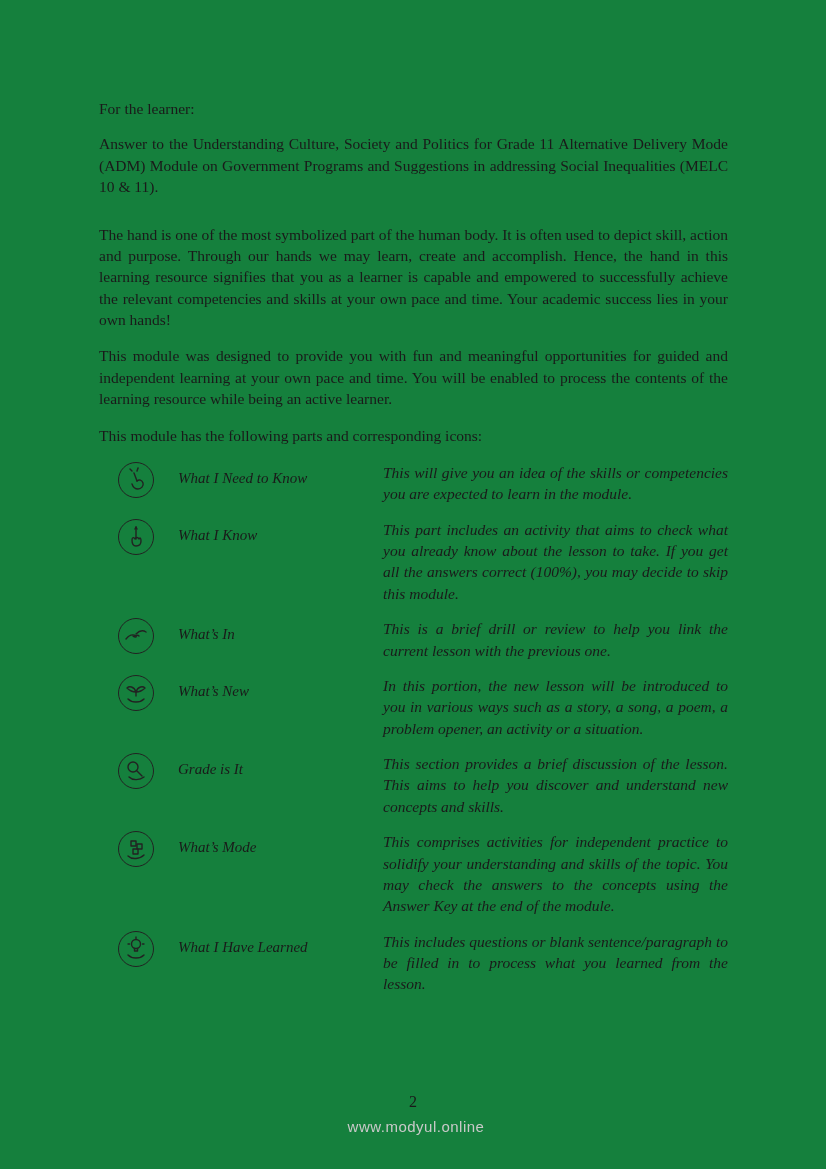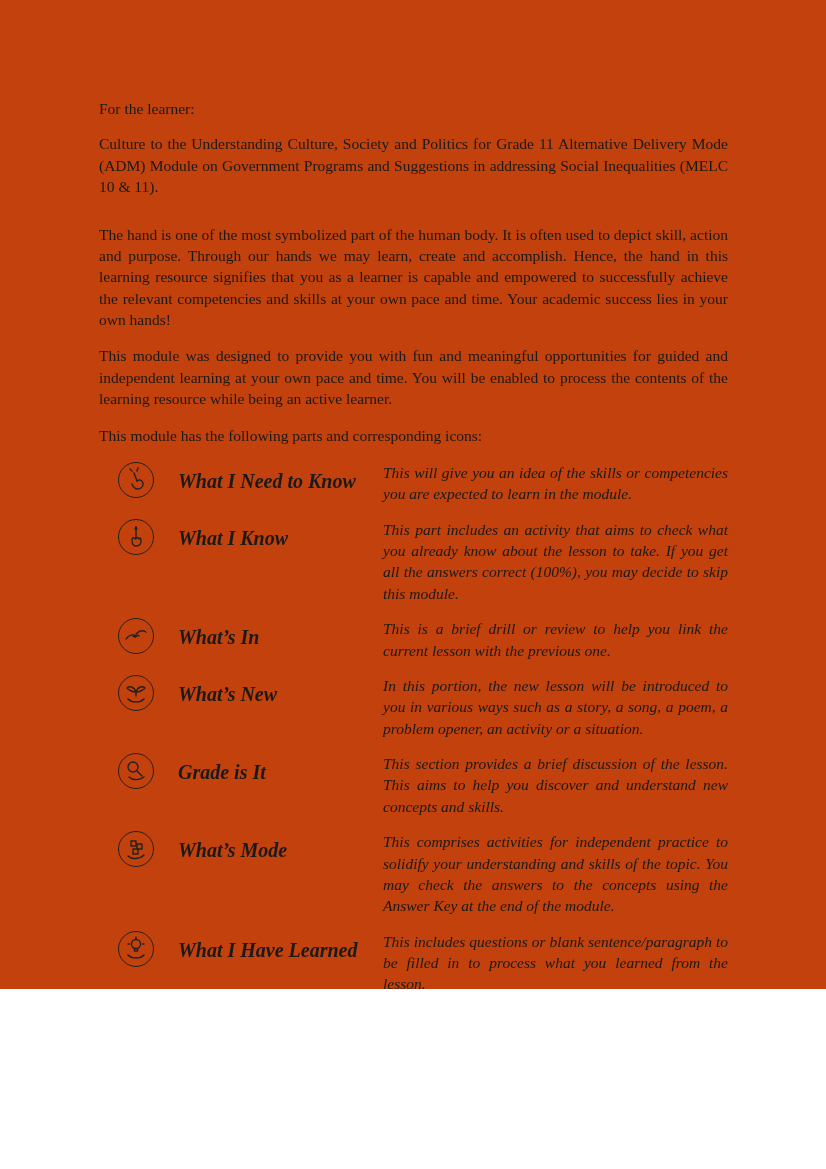--- a/index.html
+++ b/index.html
@@ -3,22 +3,22 @@
 <meta charset="utf-8">
 <style>
   html, body {
     margin: 0;
     padding: 0;
     background: #ffffff;
   }
   .page {
     position: relative;
     width: 826px;
-    height: 989px;
-    background: #c2410c;
+    height: 1169px;
+    background: #15803d;
     font-family: "Liberation Serif", "DejaVu Serif", serif;
     color: #1a1a1a;
     overflow: hidden;
   }
   .content {
     position: absolute;
     left: 99px;
     top: 98px;
     width: 629px;
     font-size: 15.5px;
@@ -65,23 +65,23 @@
     height: 26px;
     stroke: #222;
     fill: none;
     stroke-width: 1.4;
     stroke-linecap: round;
     stroke-linejoin: round;
   }
   .label-cell {
     flex: 0 0 205px;
     width: 205px;
-    font-weight: bold;
+    font-weight: normal;
     font-style: italic;
-    font-size: 20px;
+    font-size: 15px;
     padding-top: 6px;
     box-sizing: border-box;
   }
   .desc-cell {
     flex: 1 1 auto;
     text-align: justify;
     font-style: italic;
   }
   .page-number {
     position: absolute;
@@ -106,21 +106,21 @@
   }
 </style>
 </head>
 <body>
 
 <div class="page">
   <div class="content">
 
     <p class="salutation">For the learner:</p>
 
-    <p class="para gap-after"><span>Culture to the </span><span class="u">Understanding Culture, Society and Politics for Grade 11</span><span> Alternative Delivery Mode (ADM) Module on </span><span class="u">Government Programs and Suggestions in addressing Social Inequalities (MELC 10 &amp; 11)</span><span>.</span></p>
+    <p class="para gap-after"><span>Answer to the </span><span class="u">Understanding Culture, Society and Politics for Grade 11</span><span> Alternative Delivery Mode (ADM) Module on </span><span class="u">Government Programs and Suggestions in addressing Social Inequalities (MELC 10 &amp; 11)</span><span>.</span></p>
 
     <p class="para">The hand is one of the most symbolized part of the human body. It is often used to depict skill, action and purpose. Through our hands we may learn, create and accomplish. Hence, the hand in this learning resource signifies that you as a learner is capable and empowered to successfully achieve the relevant competencies and skills at your own pace and time. Your academic success lies in your own hands!</p>
 
     <p class="para">This module was designed to provide you with fun and meaningful opportunities for guided and independent learning at your own pace and time. You will be enabled to process the contents of the learning resource while being an active learner.</p>
 
     <p class="para">This module has the following parts and corresponding icons:</p>
 
     <div class="parts">
 
       <div class="part-row">

